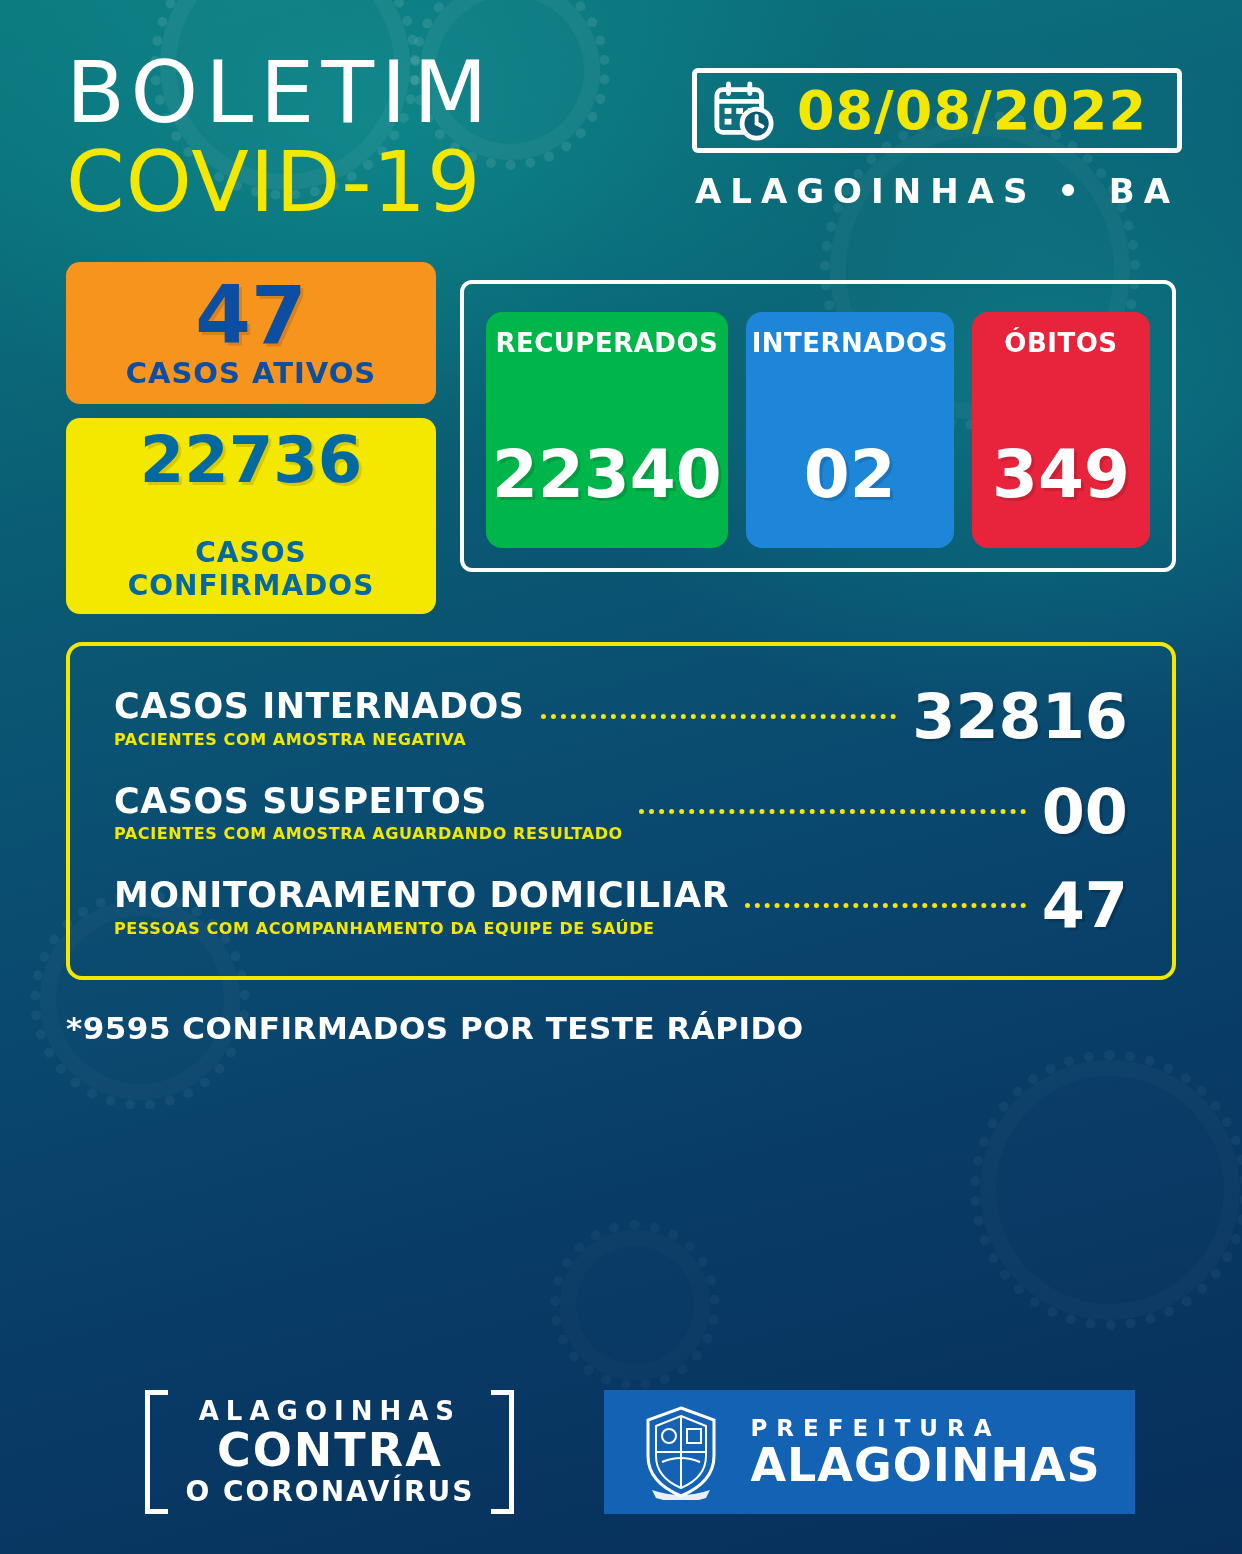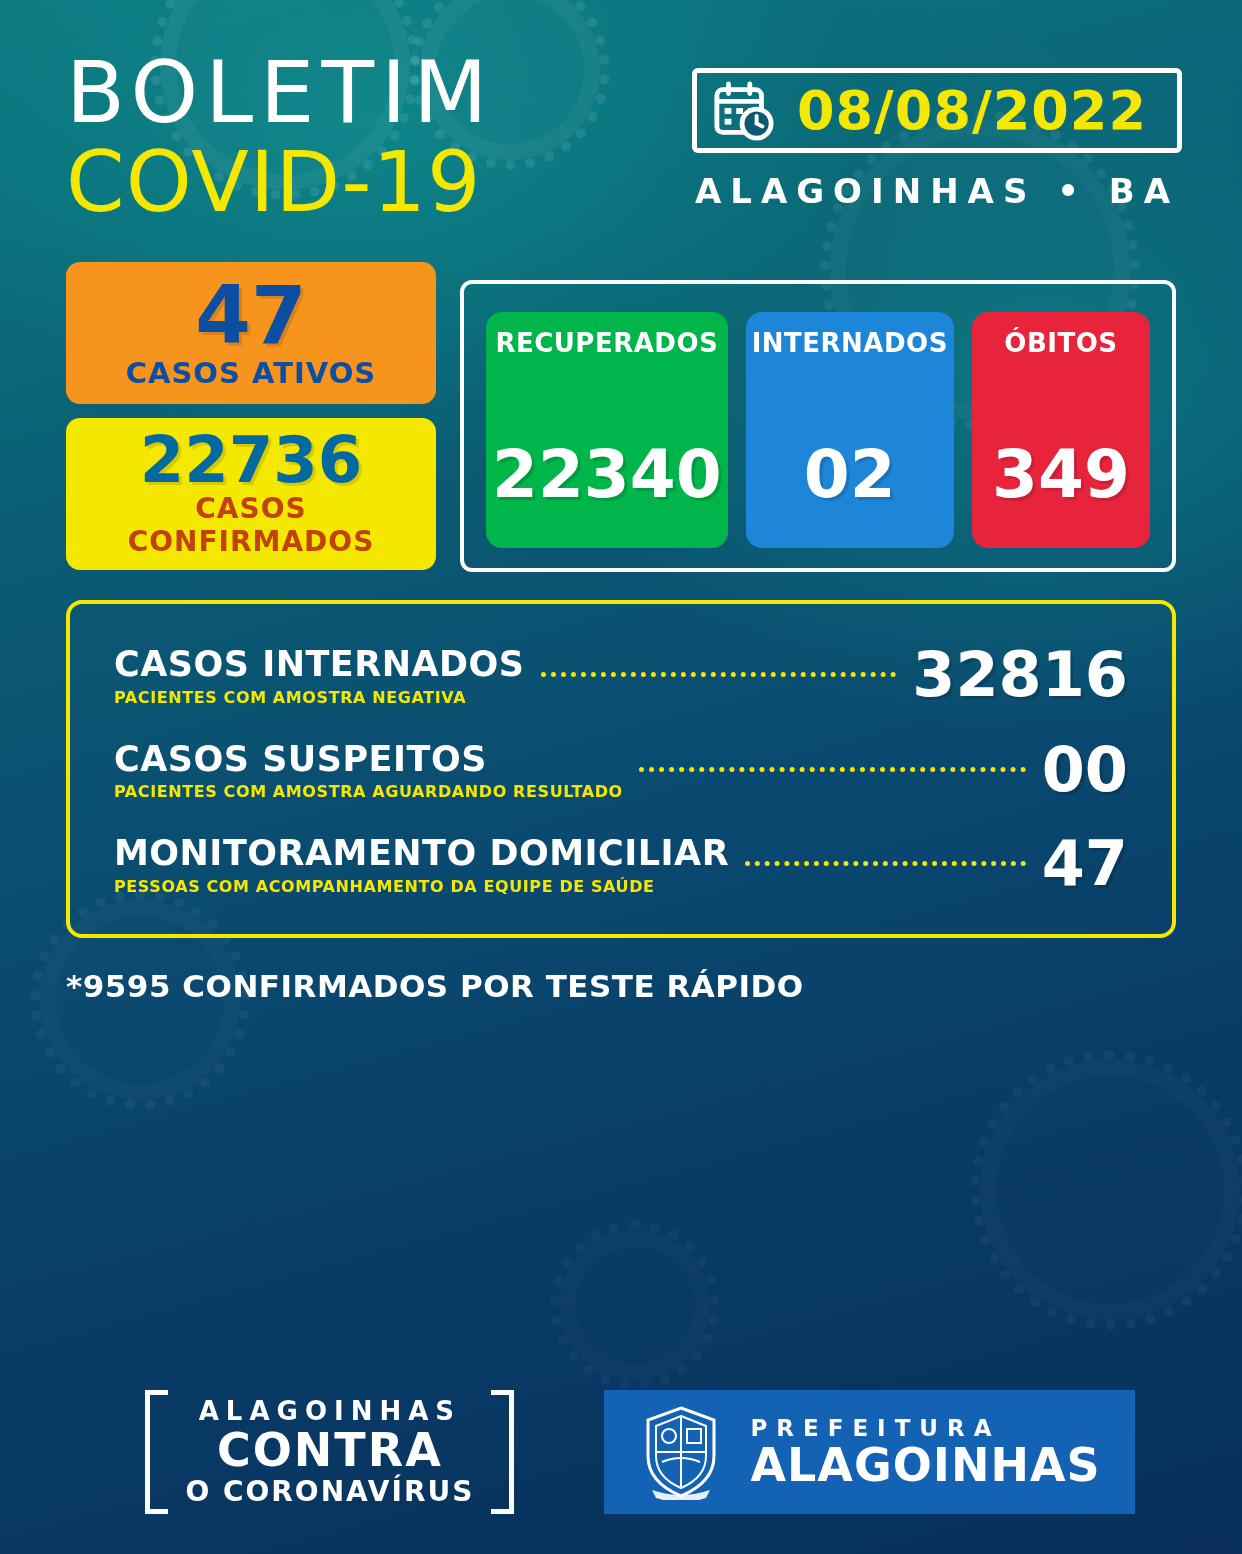--- a/index.html
+++ b/index.html
@@ -147,23 +147,24 @@
     font-size: 64px;
     font-weight: bold;
     color: #0369a1;
     line-height: 1.0;
     font-family: "DejaVu Sans", sans-serif;
     text-shadow: 3px 3px 0 rgba(0,0,0,0.12);
   }
   .card-confirmados .lbl {
     font-size: 28px;
     font-weight: bold;
-    color: #c2410c;
+    color: #0369a1;
     letter-spacing: 1px;
     font-family: "DejaVu Sans", sans-serif;
+    margin-top: 44px;
   }
 
   
   .follow-box {
     flex: 1;
     border: 4px solid #ffffff;
     border-radius: 12px;
     margin-top: 18px;
     padding: 0 22px 20px;
     position: relative;

